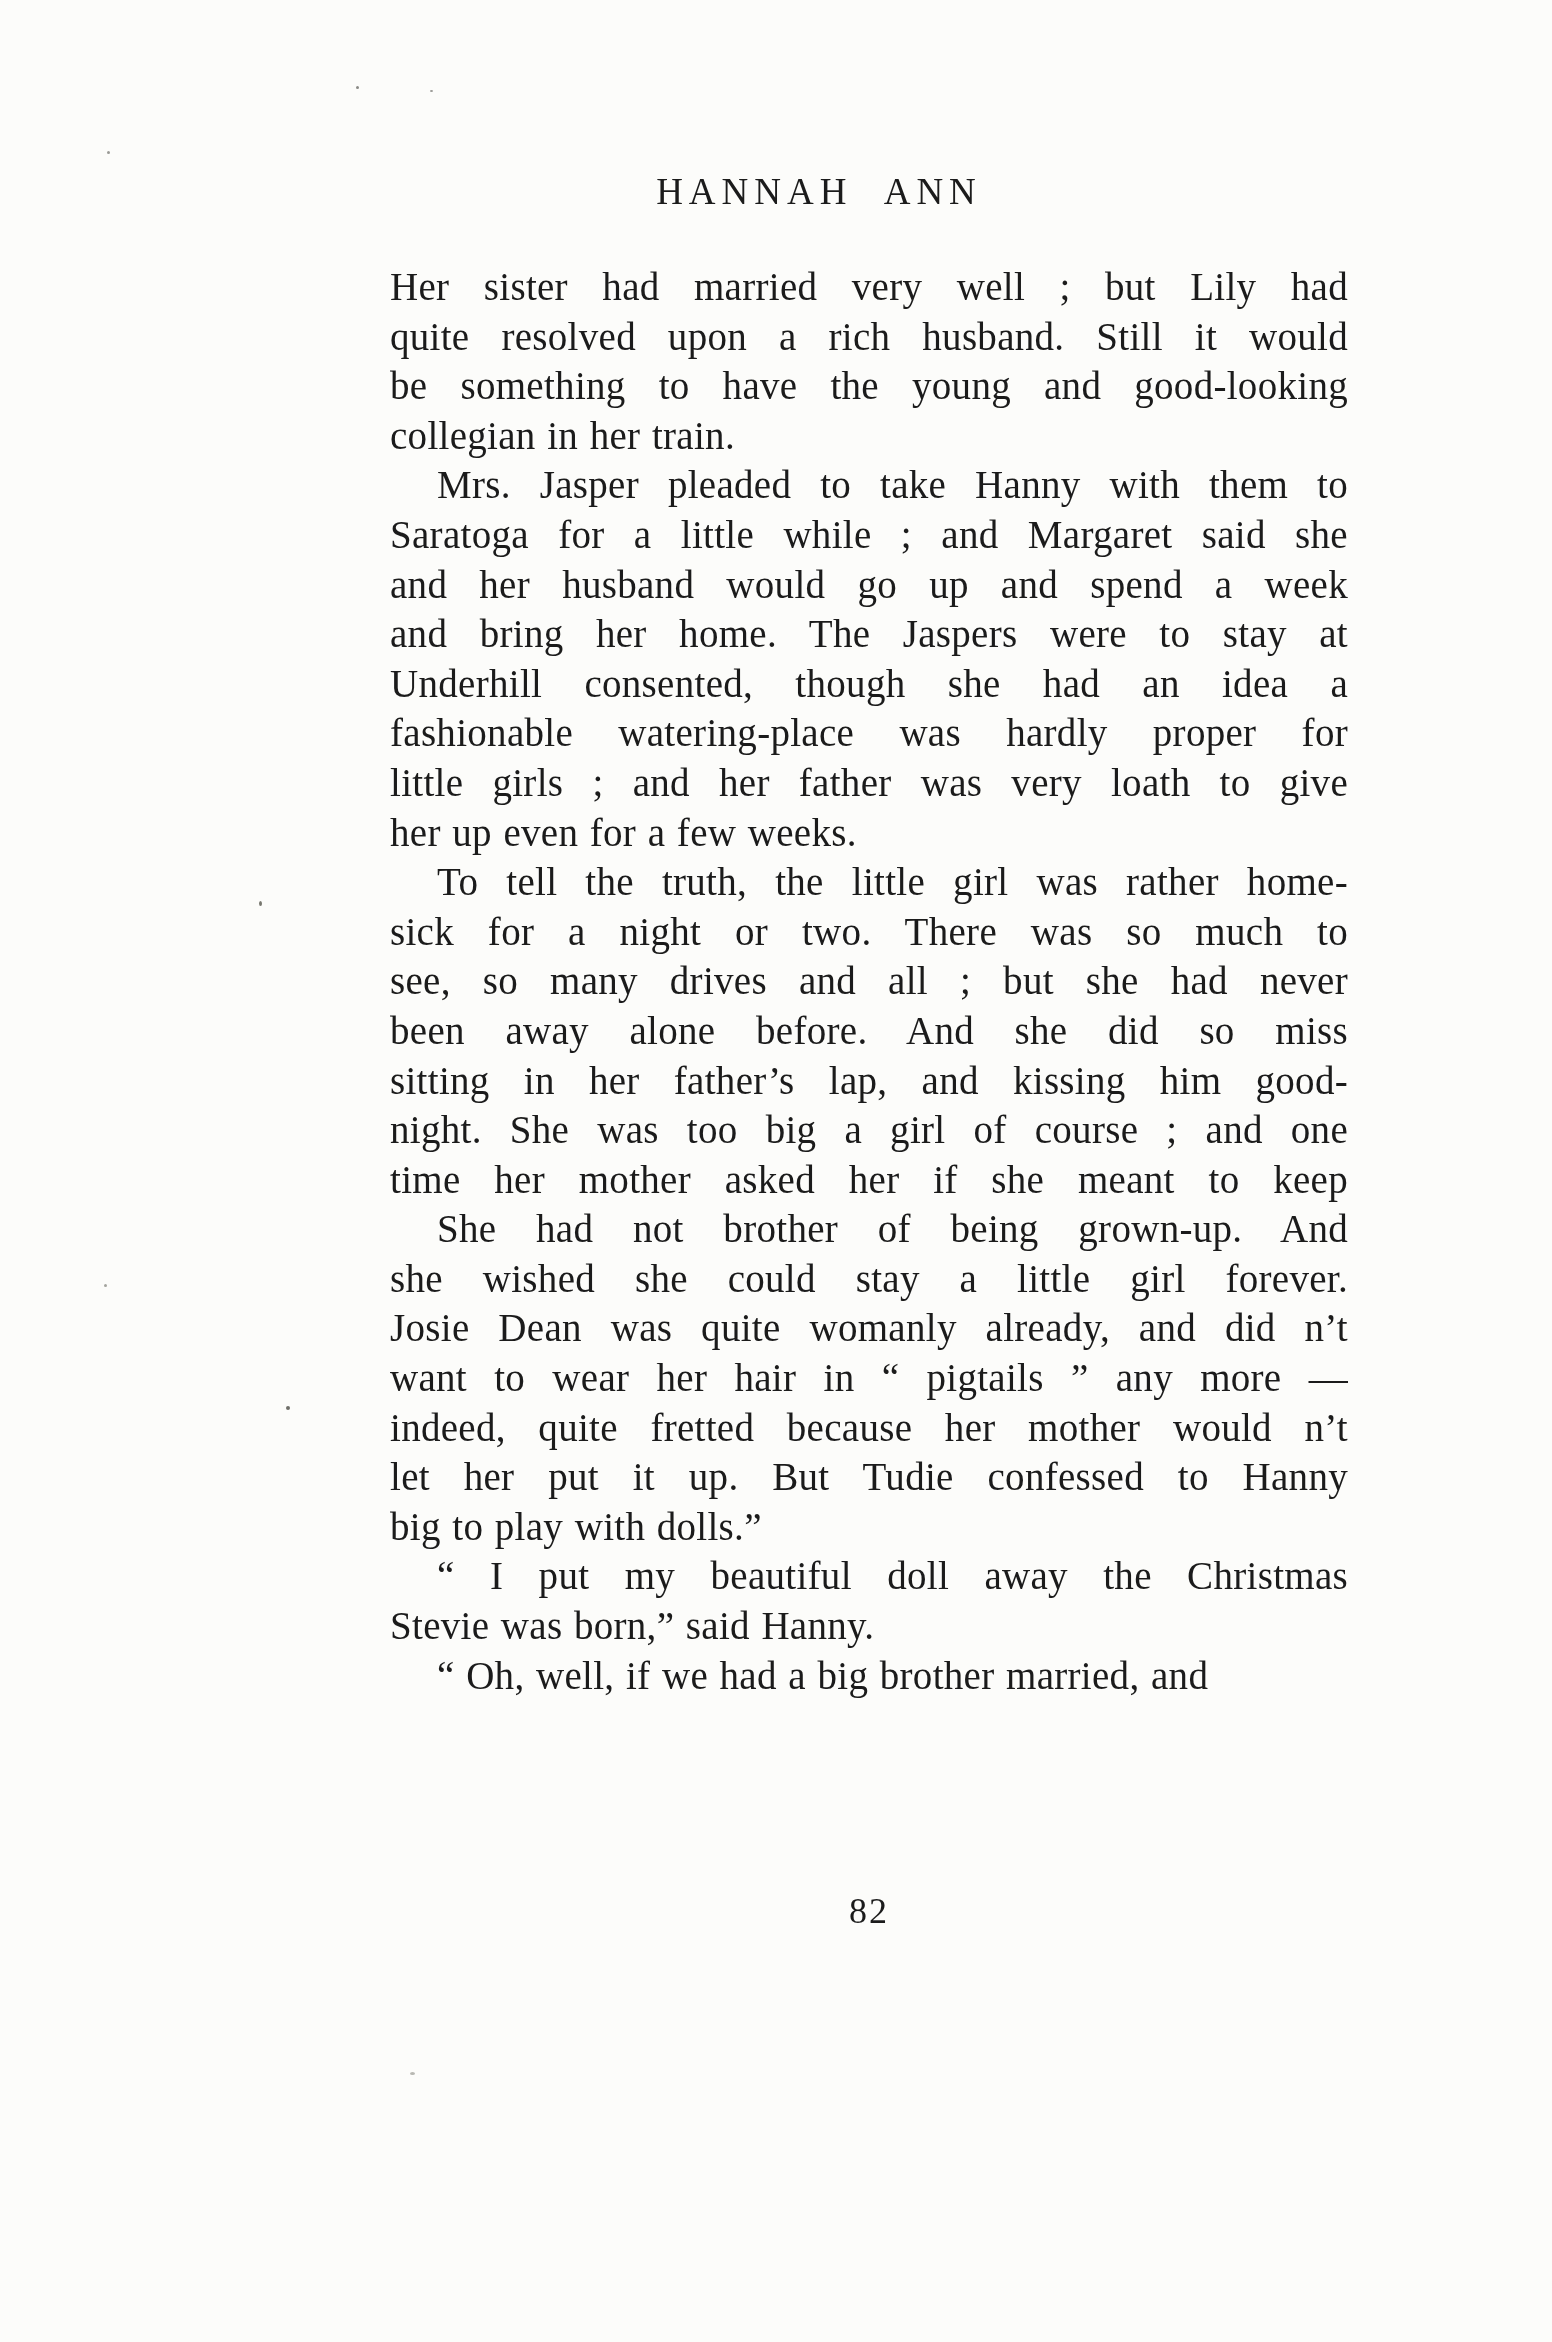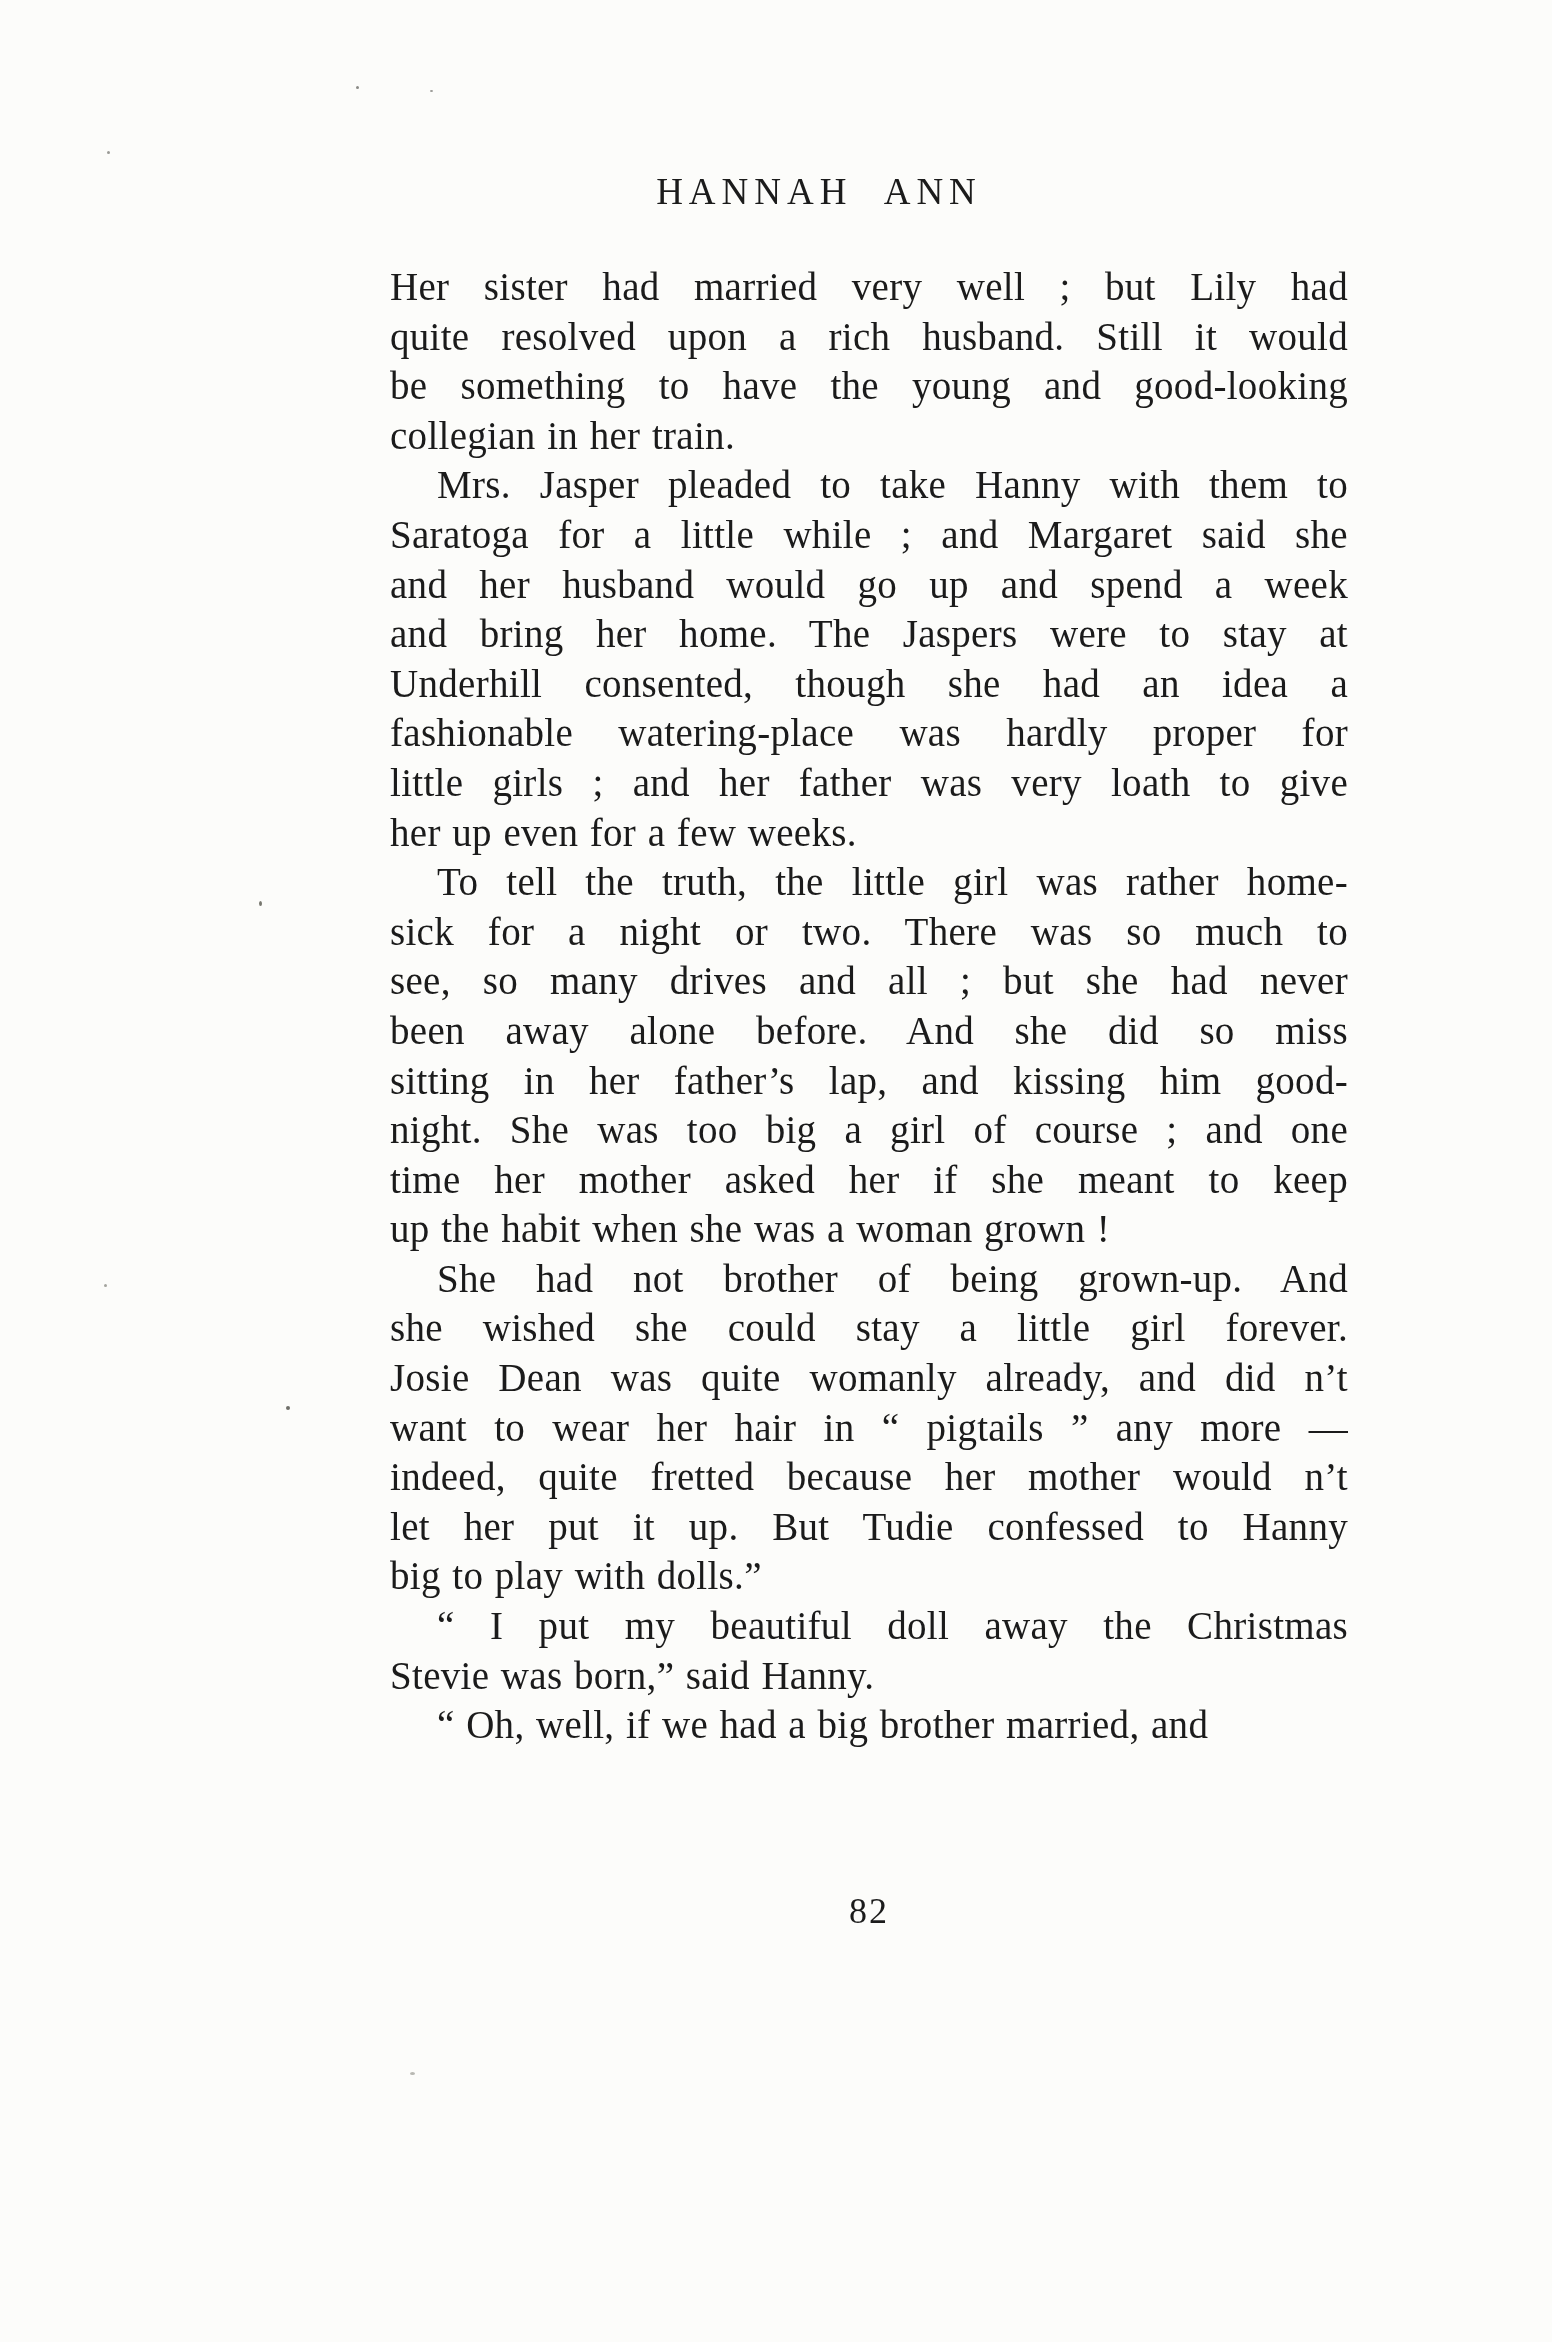--- a/index.html
+++ b/index.html
@@ -98,21 +98,20 @@
         <div class="line last">her up even for a few weeks.</div>
       </div>
       <div class="para indent">
         <div class="line">To tell the truth, the little girl was rather home-</div>
         <div class="line">sick for a night or two. There was so much to</div>
         <div class="line">see, so many drives and all ; but she had never</div>
         <div class="line">been away alone before. And she did so miss</div>
         <div class="line">sitting in her father’s lap, and kissing him good-</div>
         <div class="line">night. She was too big a girl of course ; and one</div>
         <div class="line">time her mother asked her if she meant to keep</div>
-        <div class="line last">up the habit when she was a woman grown !</div>
       </div>
       <div class="para indent">
         <div class="line">She had not brother of being grown-up. And</div>
         <div class="line">she wished she could stay a little girl forever.</div>
         <div class="line">Josie Dean was quite womanly already, and did n’t</div>
         <div class="line">want to wear her hair in “ pigtails ” any more —</div>
         <div class="line">indeed, quite fretted because her mother would n’t</div>
         <div class="line">let her put it up. But Tudie confessed to Hanny</div>
         <div class="line last">big to play with dolls.”</div>
       </div>

